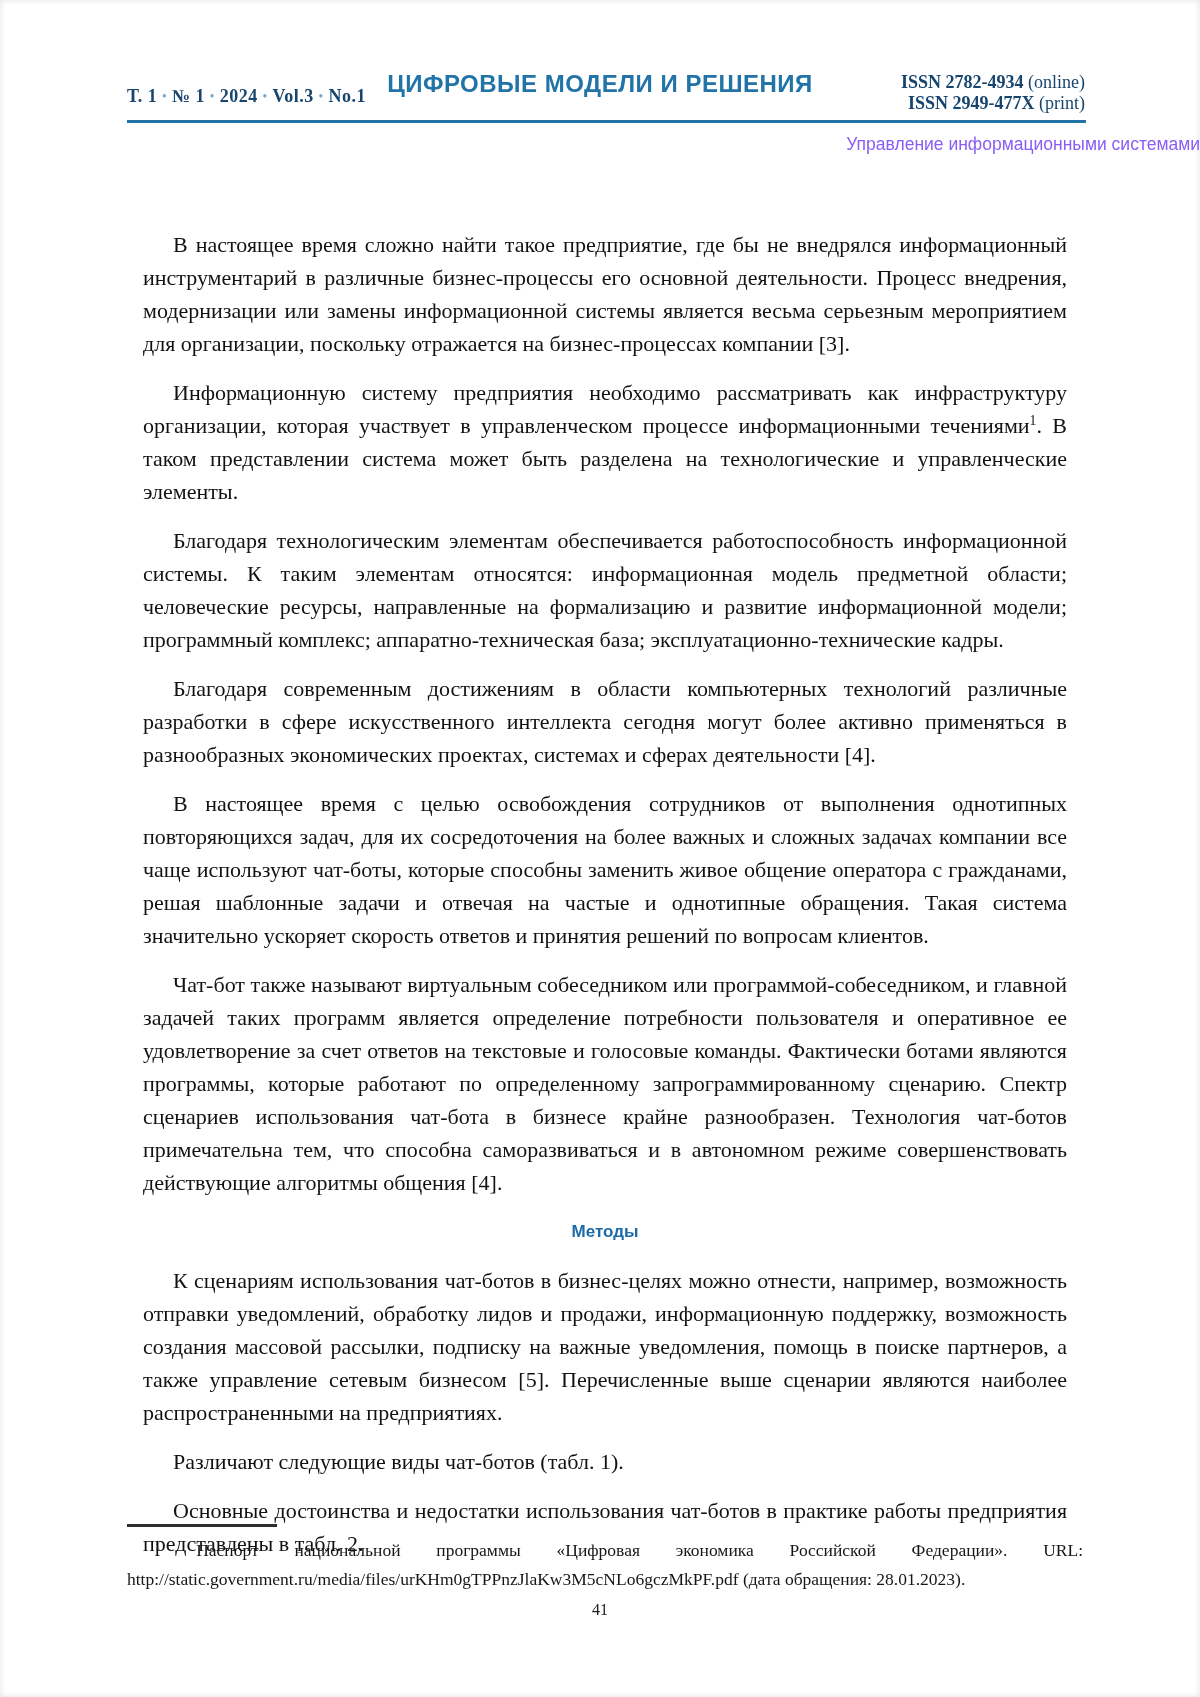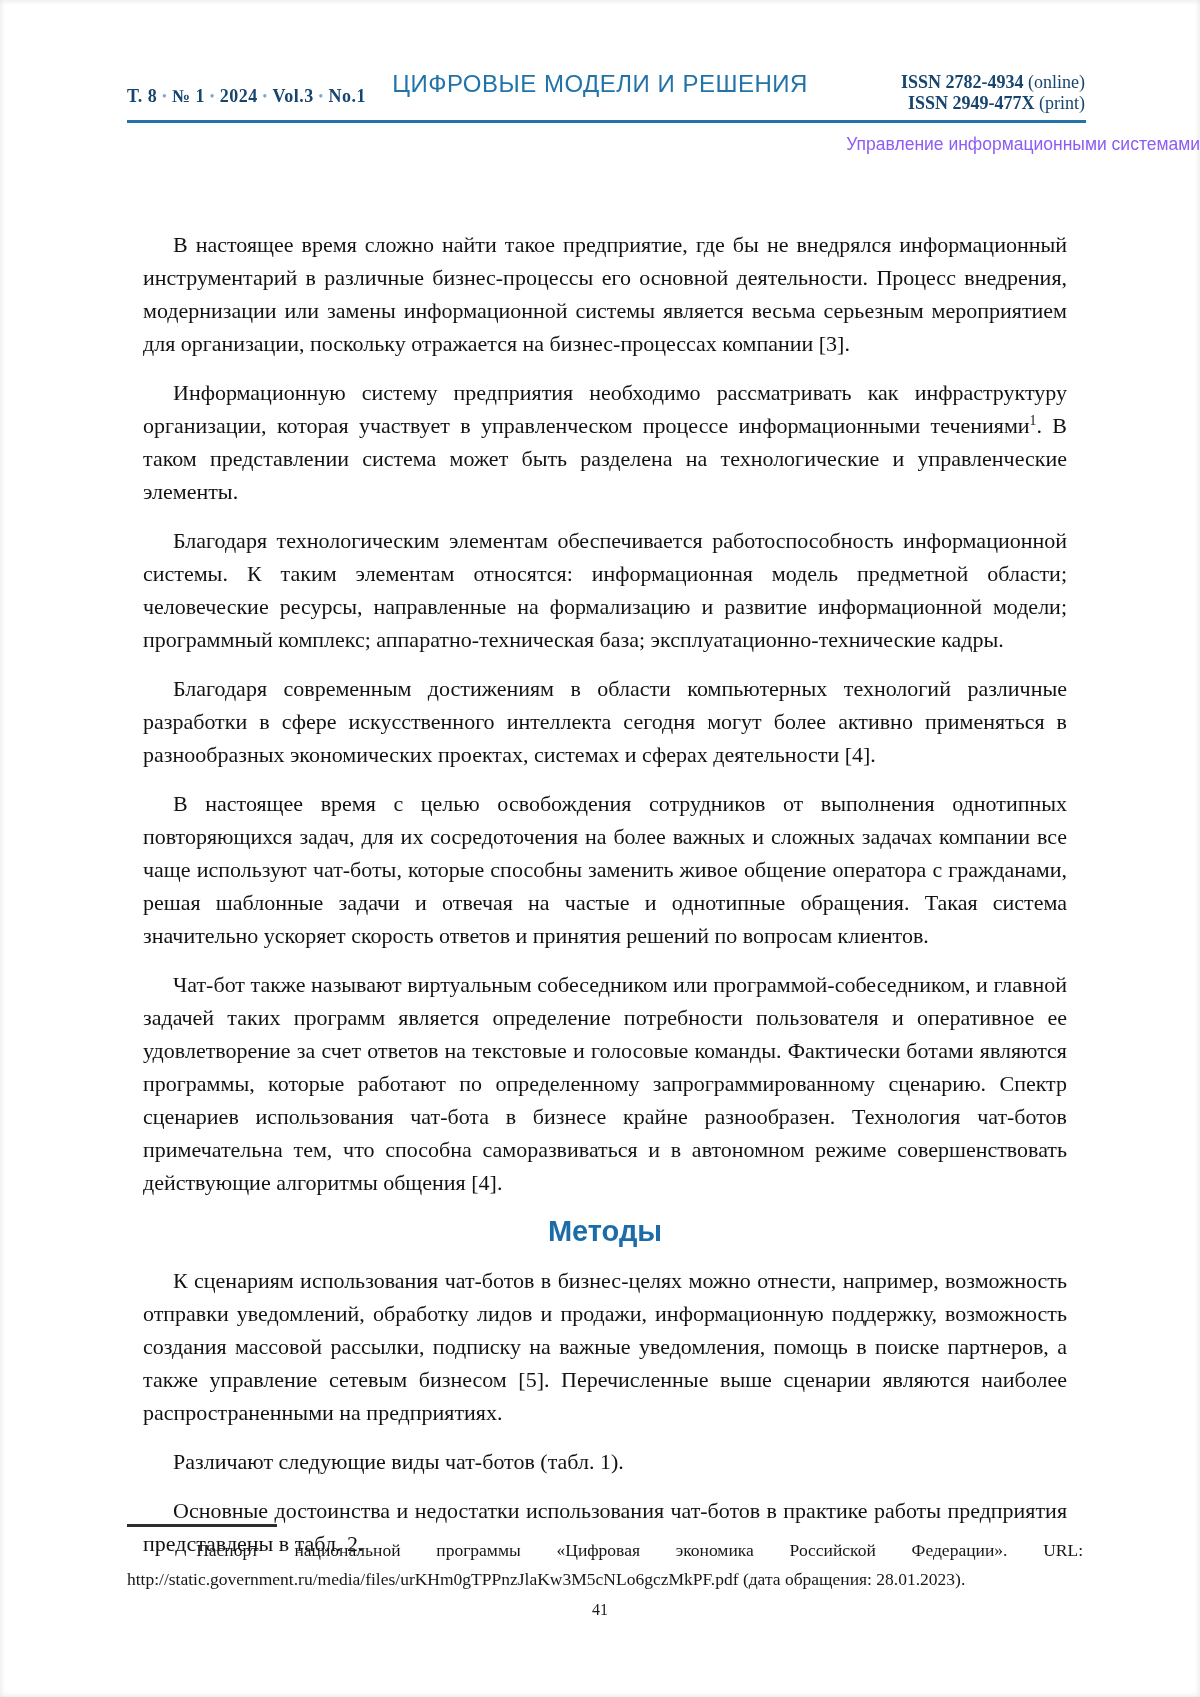--- a/index.html
+++ b/index.html
@@ -29,21 +29,21 @@
     color: #7aa9cd;
     font-size: 12px;
     vertical-align: 2px;
     margin: 0 5px;
   }
   .journal-title-ru {
     position: absolute;
     top: 70px; left: 0; right: 0;
     text-align: center;
     font-family: "Liberation Sans", sans-serif;
-    font-weight: normal;
+    font-weight: bold;
     font-size: 24px;
     letter-spacing: 0.5px;
     color: #2173a8;
     z-index: 3;
   }
   .journal-title-en {
     position: absolute;
     top: 95px; left: 50%;
     transform: translateX(-50%);
     font-family: "Liberation Sans", sans-serif;
@@ -103,21 +103,21 @@
     text-indent: 30px;
   }
   .article-body sup {
     font-size: 0.62em;
     line-height: 0;
     vertical-align: 8px;
   }
   .section-heading {
     font-family: "Liberation Sans", sans-serif;
     font-weight: bold;
-    font-size: 29px;
+    font-size: 17px;
     color: #1b6ca8;
     text-align: center;
     margin: 10px 0 8px 0;
   }
 
   
   .footnote-sep {
     position: absolute;
     left: 127px; top: 1524px;
     width: 150px; height: 2.5px;
@@ -146,21 +146,21 @@
     font-size: 16px;
     color: #1c1c1c;
   }
 </style>
 </head>
 <body>
 
 <div class="page">
 
   <div class="vol-info">
-    <span>Т. 8</span><span class="dot">•</span><span>№ 1</span><span class="dot">•</span><span>2024</span><span class="dot">•</span><span>Vol.3</span><span class="dot">•</span><span>No.1</span>
+    <span>Т. 1</span><span class="dot">•</span><span>№ 1</span><span class="dot">•</span><span>2024</span><span class="dot">•</span><span>Vol.3</span><span class="dot">•</span><span>No.1</span>
   </div>
 
   <div class="journal-title-ru">ЦИФРОВЫЕ МОДЕЛИ И РЕШЕНИЯ</div>
   <div class="header-rule"></div>
 
   <div class="issn-block">
     <div>
       <span class="issn-num">ISSN 2782-4934</span>
       <span class="issn-label">(online)</span>
     </div>

